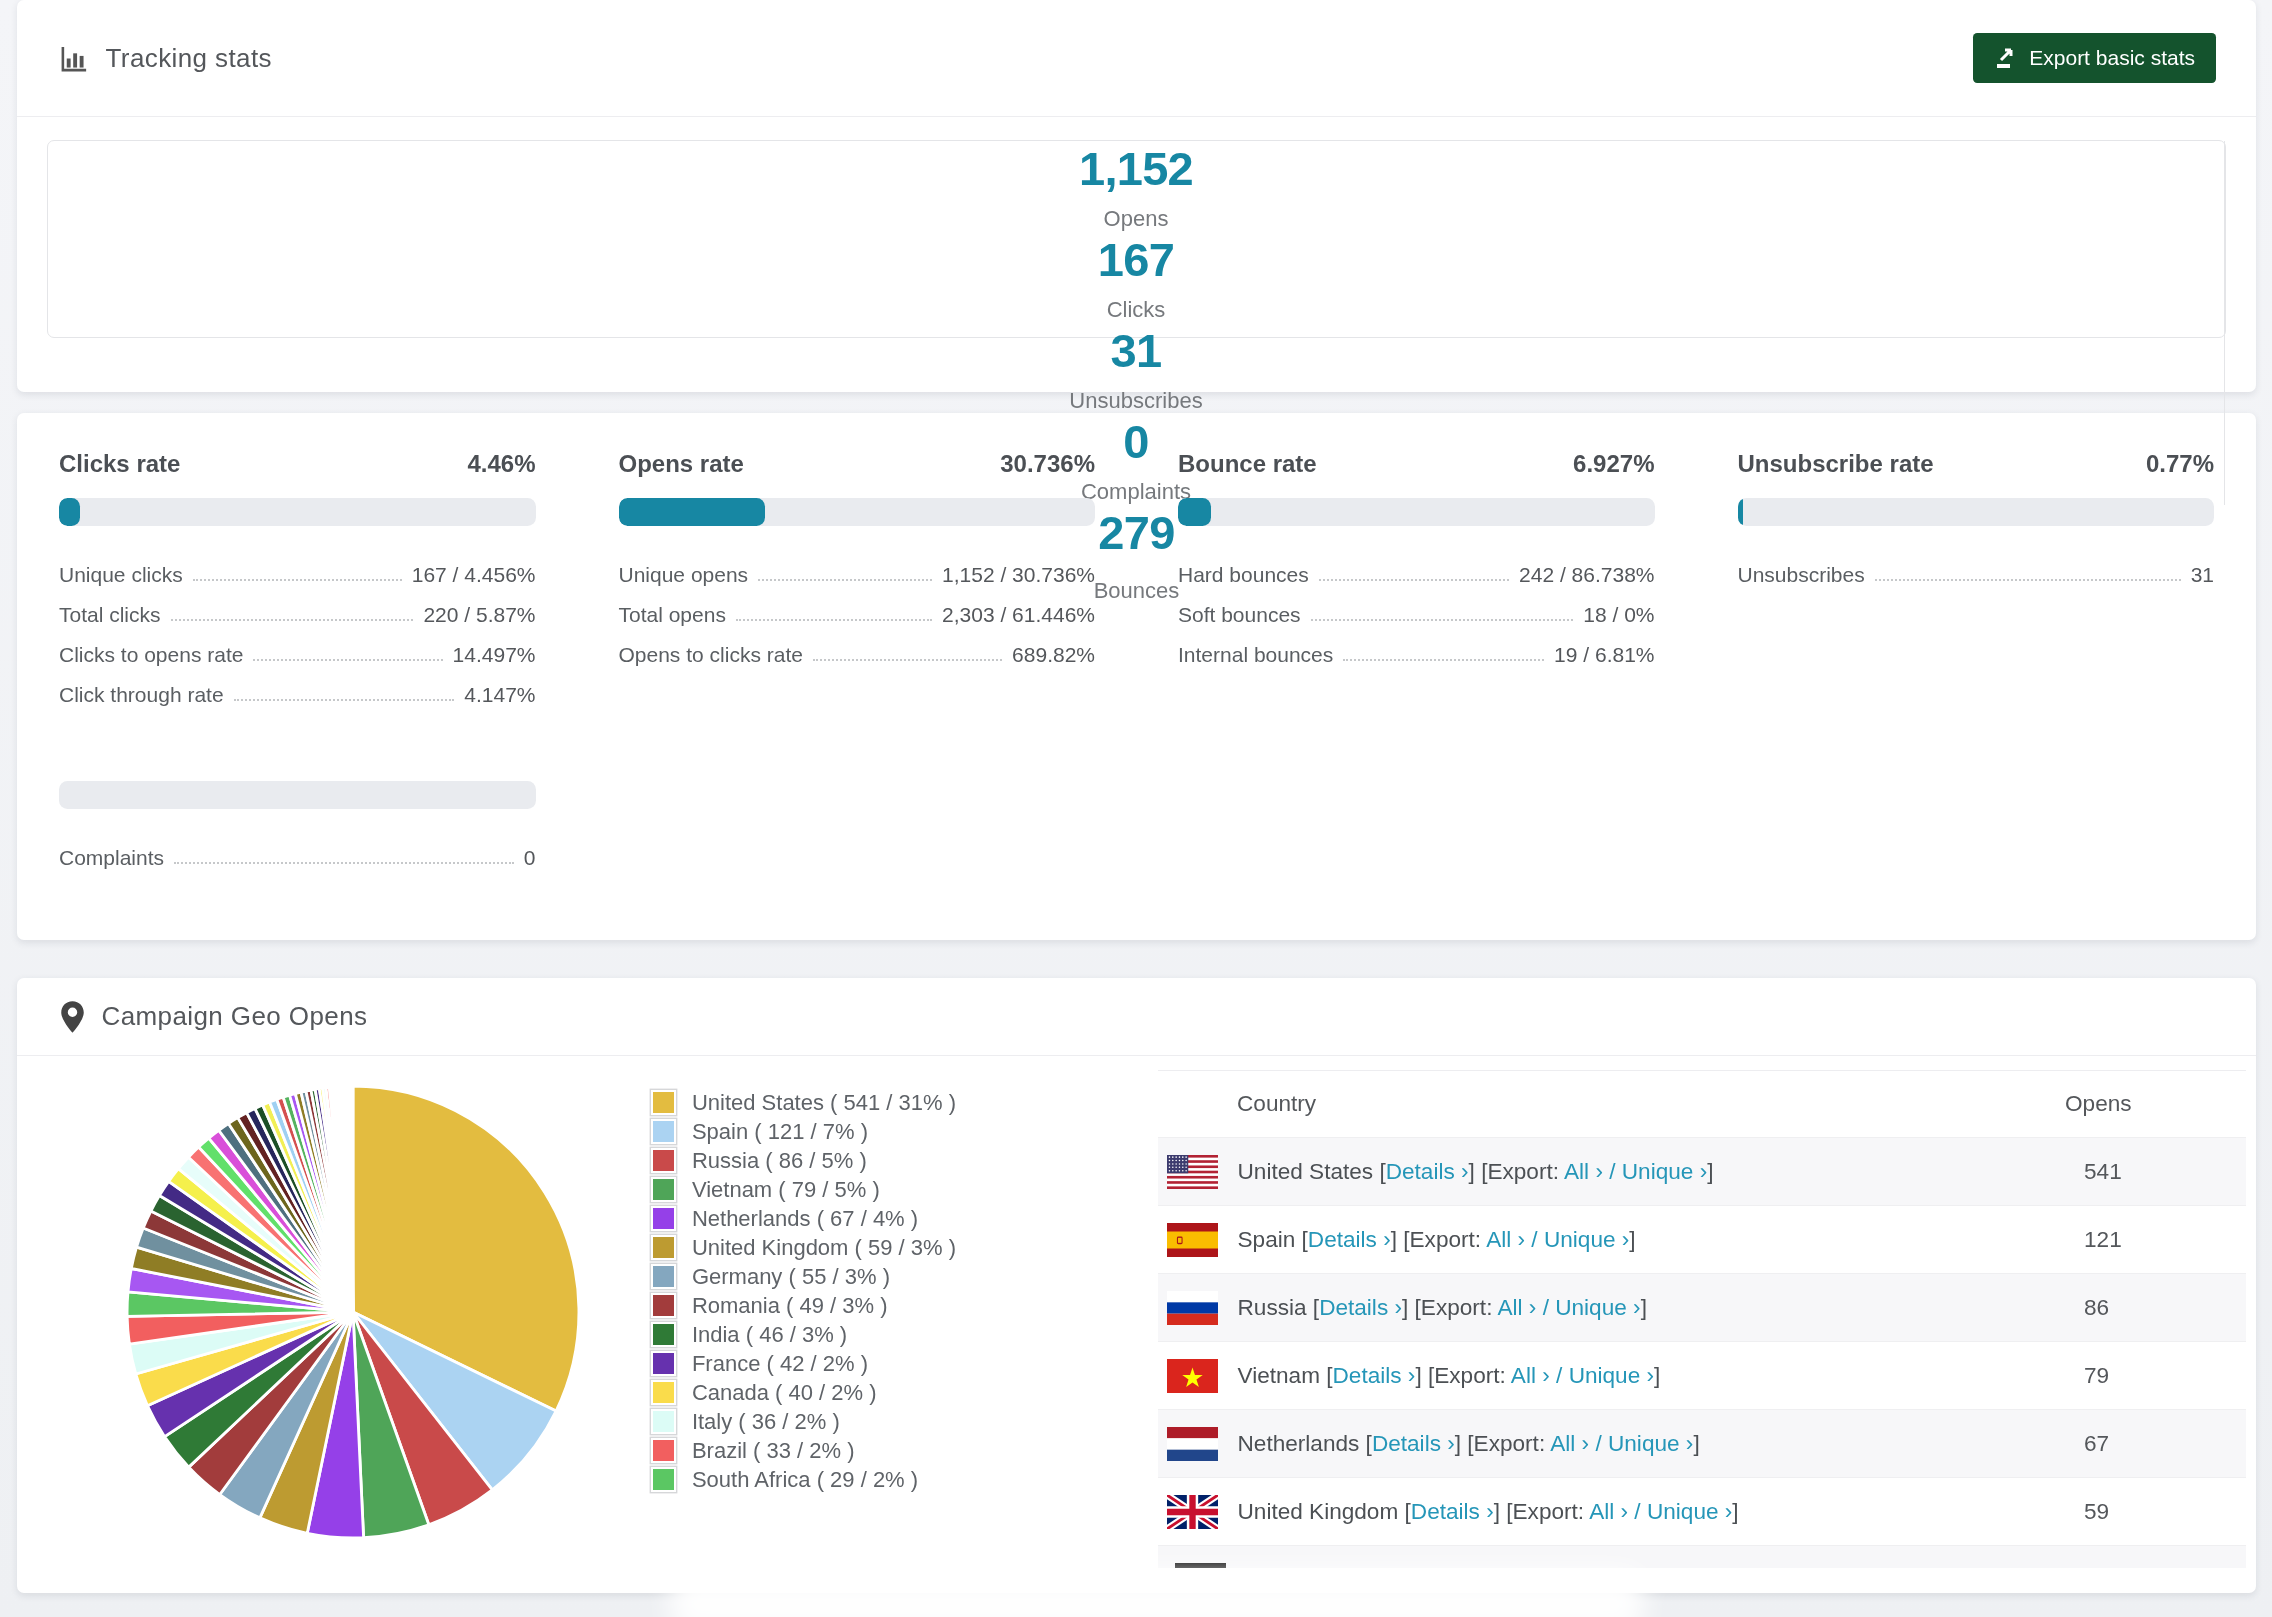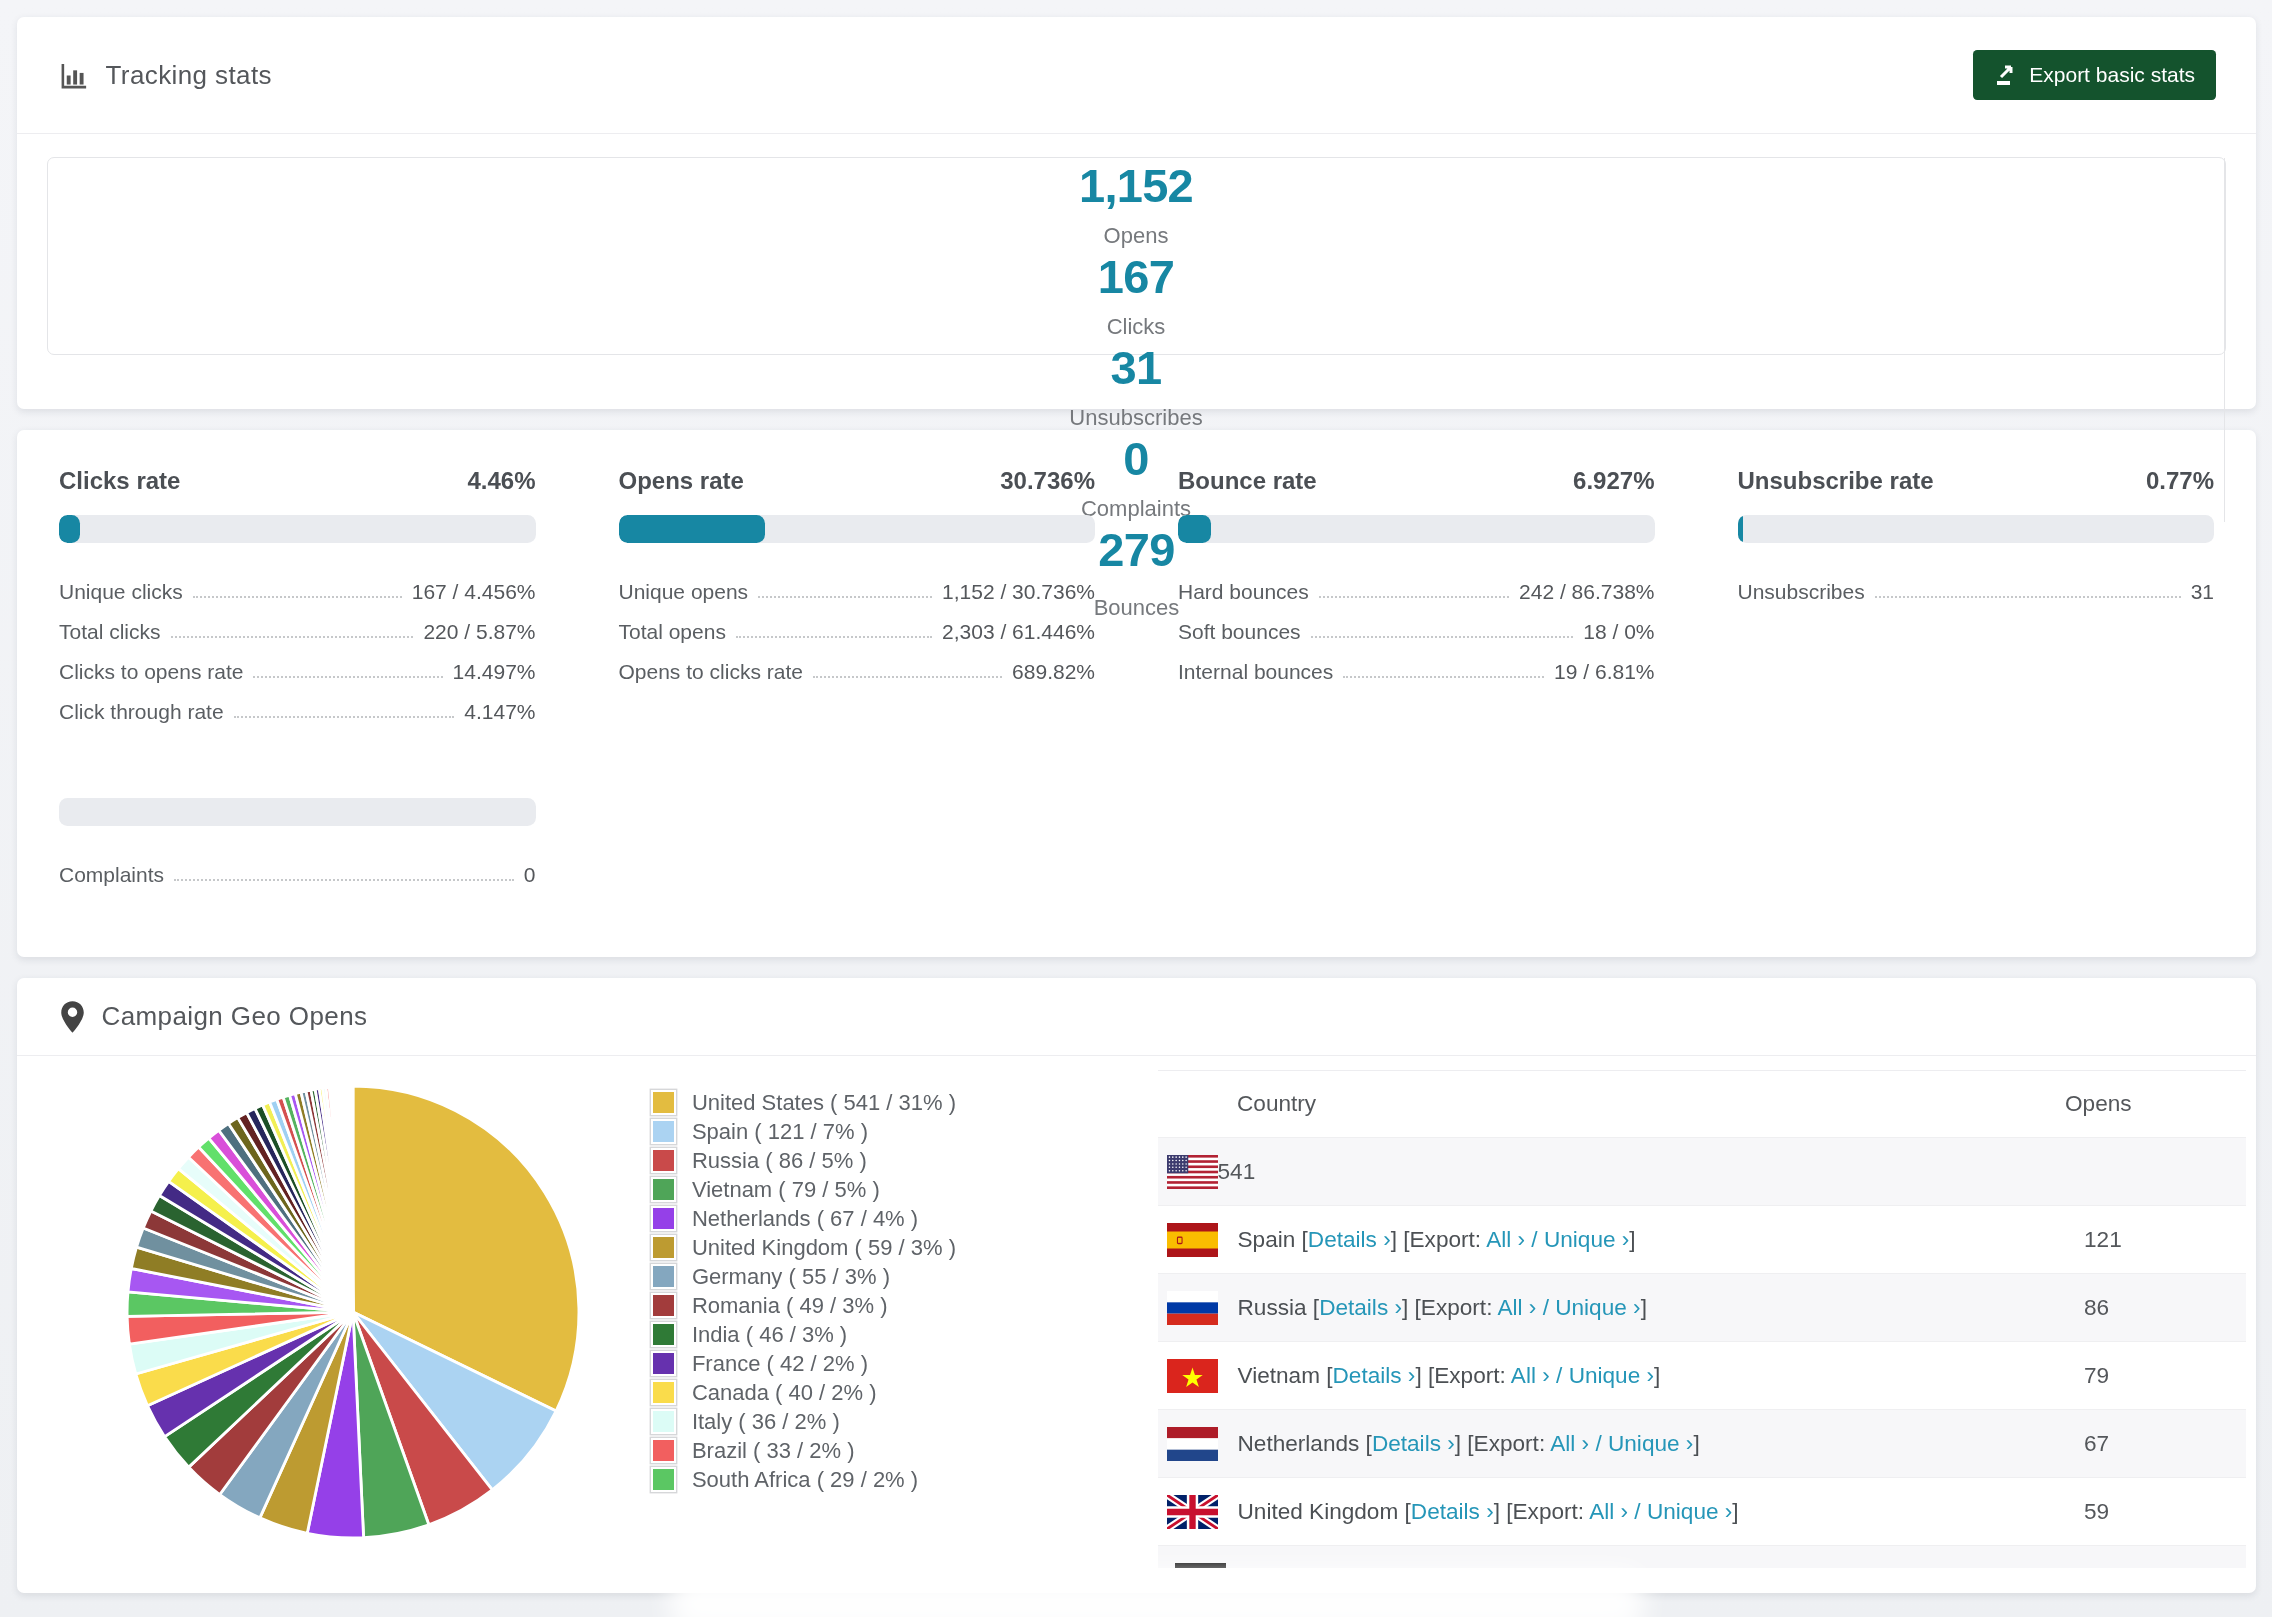--- a/index.html
+++ b/index.html
@@ -10,21 +10,21 @@
     color:#54575b;
     overflow:hidden;
   }
   .card {
     background:#fff;
     border-radius:7px;
     box-shadow:0 2.1px 7px rgba(40,50,70,.10);
     margin:0 17px;
   }
   
-  #tracking-card { margin-top:17px; height:392px; }
+  #tracking-card { height:392px; }
   .card-header {
     display:flex; align-items:center; justify-content:space-between;
     height:117px; padding:0 40px 0 42px;
     border-bottom:1.4px solid #ededf0;
   }
   .card-title { display:flex; align-items:center; gap:15.5px; font-size:26px; color:#54575b; letter-spacing:0.4px; }
   .btn-teal {
     display:flex; align-items:center; gap:11.3px;
     background:#14532d; color:#fff; border:none; cursor:pointer;
     font-family:inherit; font-size:21px; padding:12.7px 21px; border-radius:4.2px;
@@ -416,20 +416,21 @@
               <circle cx="22.3" cy="17.4" r="1.1" fill="#fff"></circle>
               <circle cx="27" cy="17.4" r="1.1" fill="#fff"></circle>
               <circle cx="3.5" cy="22.2" r="1.1" fill="#fff"></circle>
               <circle cx="8.2" cy="22.2" r="1.1" fill="#fff"></circle>
               <circle cx="12.9" cy="22.2" r="1.1" fill="#fff"></circle>
               <circle cx="17.6" cy="22.2" r="1.1" fill="#fff"></circle>
               <circle cx="22.3" cy="22.2" r="1.1" fill="#fff"></circle>
               <circle cx="27" cy="22.2" r="1.1" fill="#fff"></circle>
             </svg>
           </span>
+          <span class="t-country">United States [<a class="lnk">Details ›</a>] [Export: <a class="lnk">All ›</a><span style="color:#2596b8"> / </span><a class="lnk">Unique ›</a>]</span>
           <span class="t-total">541</span>
         </div>
         <div class="t-row">
           <span class="t-flag">
             <svg width="51" height="34" viewBox="0 0 72 48">
               <rect width="72" height="48" fill="#FABD00"></rect>
               <rect width="72" height="12" fill="#AD1519"></rect>
               <rect y="36" width="72" height="12" fill="#AD1519"></rect>
               <rect x="14" y="19" width="8" height="11" rx="2" fill="#AD1519"></rect>
               <rect x="15.5" y="21" width="5" height="7" fill="#FABD00"></rect>

